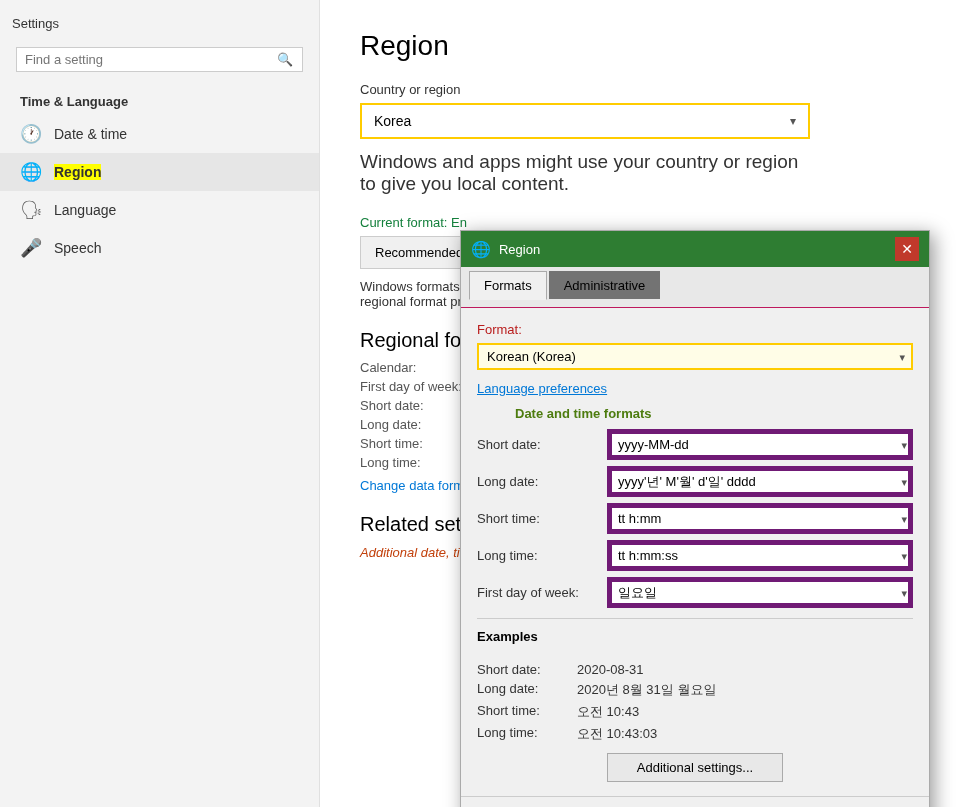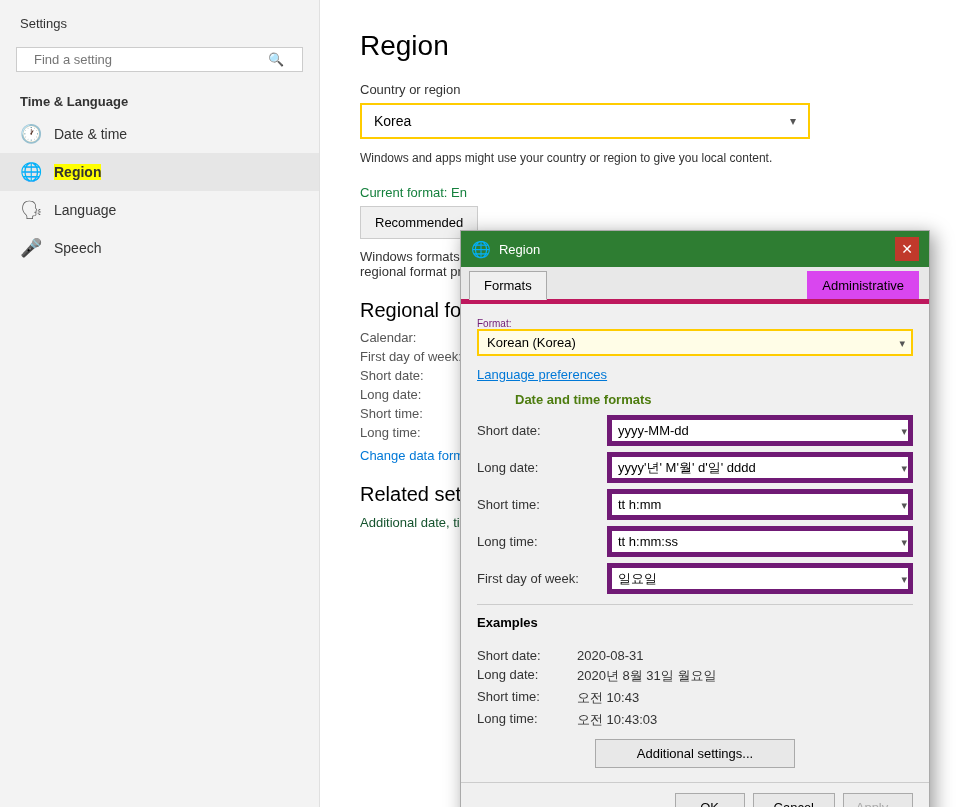--- a/index.html
+++ b/index.html
@@ -8,31 +8,31 @@
     
     .sidebar {
       width: 320px;
       background: #f3f3f3;
       display: flex;
       flex-direction: column;
       border-right: 1px solid #e0e0e0;
       min-height: 807px;
     }
     .sidebar-title {
-      padding: 16px 20px 10px 20px;
+      padding: 16px 20px 10px 12px;
       font-size: 13px;
       color: #333;
     }
     .sidebar-search {
       margin: 6px 16px 12px 16px;
       display: flex;
       align-items: center;
       border: 1px solid #ccc;
       background: #fff;
-      padding: 4px 17px;
+      padding: 4px 8px;
     }
     .sidebar-search input {
       border: none;
       outline: none;
       font-size: 13px;
       flex: 1;
       background: transparent;
     }
     .sidebar-search .search-icon-unicode {
       color: #666;
@@ -93,21 +93,21 @@
       border: 2px solid #ffcc00;
       background: #fff;
       padding: 8px 12px;
       width: 450px;
       margin-bottom: 12px;
       cursor: pointer;
       font-size: 14px;
     }
     .country-dropdown .chevron { font-size: 12px; color: #555; }
     .info-text {
-      font-size: 12px;
+      font-size: 19px;
       color: #333;
       margin-bottom: 20px;
       max-width: 450px;
     }
     .regional-format-title {
       font-size: 20px;
       font-weight: 300;
       margin-bottom: 10px;
     }
     .current-format-label {
@@ -149,23 +149,24 @@
       display: block;
       margin-bottom: 20px;
       margin-top: 8px;
     }
     .related-title {
       font-size: 20px;
       font-weight: 300;
       margin-bottom: 8px;
     }
     .related-link {
-      color: #14532d;
+      color: #c2410c;
       font-size: 13px;
       text-decoration: none;
+      font-style: italic;
     }
 
     
     .dialog-overlay {
       position: fixed;
       top: 0; left: 0; right: 0; bottom: 0;
       display: flex;
       align-items: center;
       justify-content: center;
       pointer-events: none;
@@ -201,47 +202,47 @@
       width: 24px;
       height: 24px;
       cursor: pointer;
       font-size: 14px;
       display: flex;
       align-items: center;
       justify-content: center;
     }
     .dialog-tabs {
       display: flex;
-      border-bottom: 5px solid #be185d;
+      border-bottom: 1px solid #be185d;
       background: #e8e8e8;
-      padding: 0 8px;
+      padding: 8px 8px;
       padding-top: 4px;
-      justify-content: space-between;
     }
     .dialog-tab {
       padding: 6px 14px;
       font-size: 13px;
       cursor: pointer;
       border: 1px solid transparent;
       border-bottom: none;
       margin-right: 2px;
-      background: #d946ef;
+      background: #737373;
     }
     .dialog-tab.active {
       background: #f0f0f0;
       border-color: #aaa;
       border-bottom: 1px solid #f0f0f0;
       margin-bottom: -1px;
     }
     .dialog-body {
       padding: 14px 16px;
     }
     .format-section-label {
-      font-size: 10px;
-      color: #701a75;
+      font-size: 13px;
+      color: #b91c1c;
+      margin-bottom: 6px;
     }
     .select-wrapper {
       position: relative;
       margin-bottom: 10px;
     }
     .select-wrapper select {
       width: 100%;
       padding: 4px 8px;
       font-size: 13px;
       border: 1px solid #aaa;
@@ -323,21 +324,21 @@
     }
     .example-row .ex-label { width: 100px; }
     .additional-settings-btn {
       display: block;
       margin: 10px auto 0 auto;
       padding: 6px 20px;
       background: #e8e8e8;
       border: 1px solid #aaa;
       font-size: 13px;
       cursor: pointer;
-      width: 200px;
+      width: 176px;
       text-align: center;
     }
     .dialog-footer {
       display: flex;
       justify-content: flex-end;
       padding: 10px 16px;
       gap: 8px;
       border-top: 1px solid #ccc;
       background: #f0f0f0;
     }

